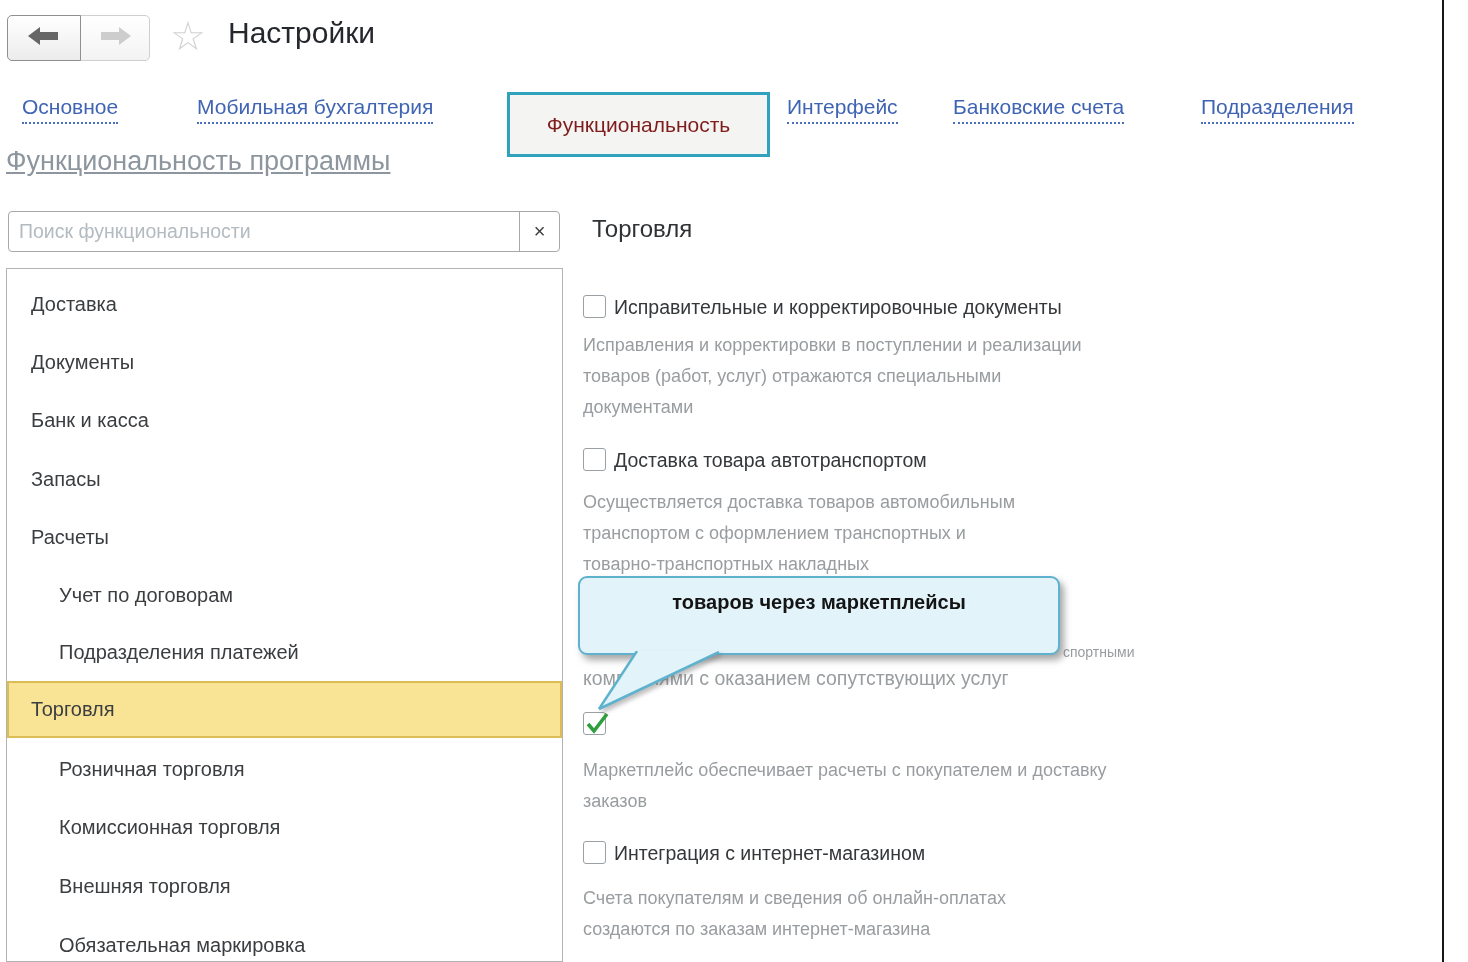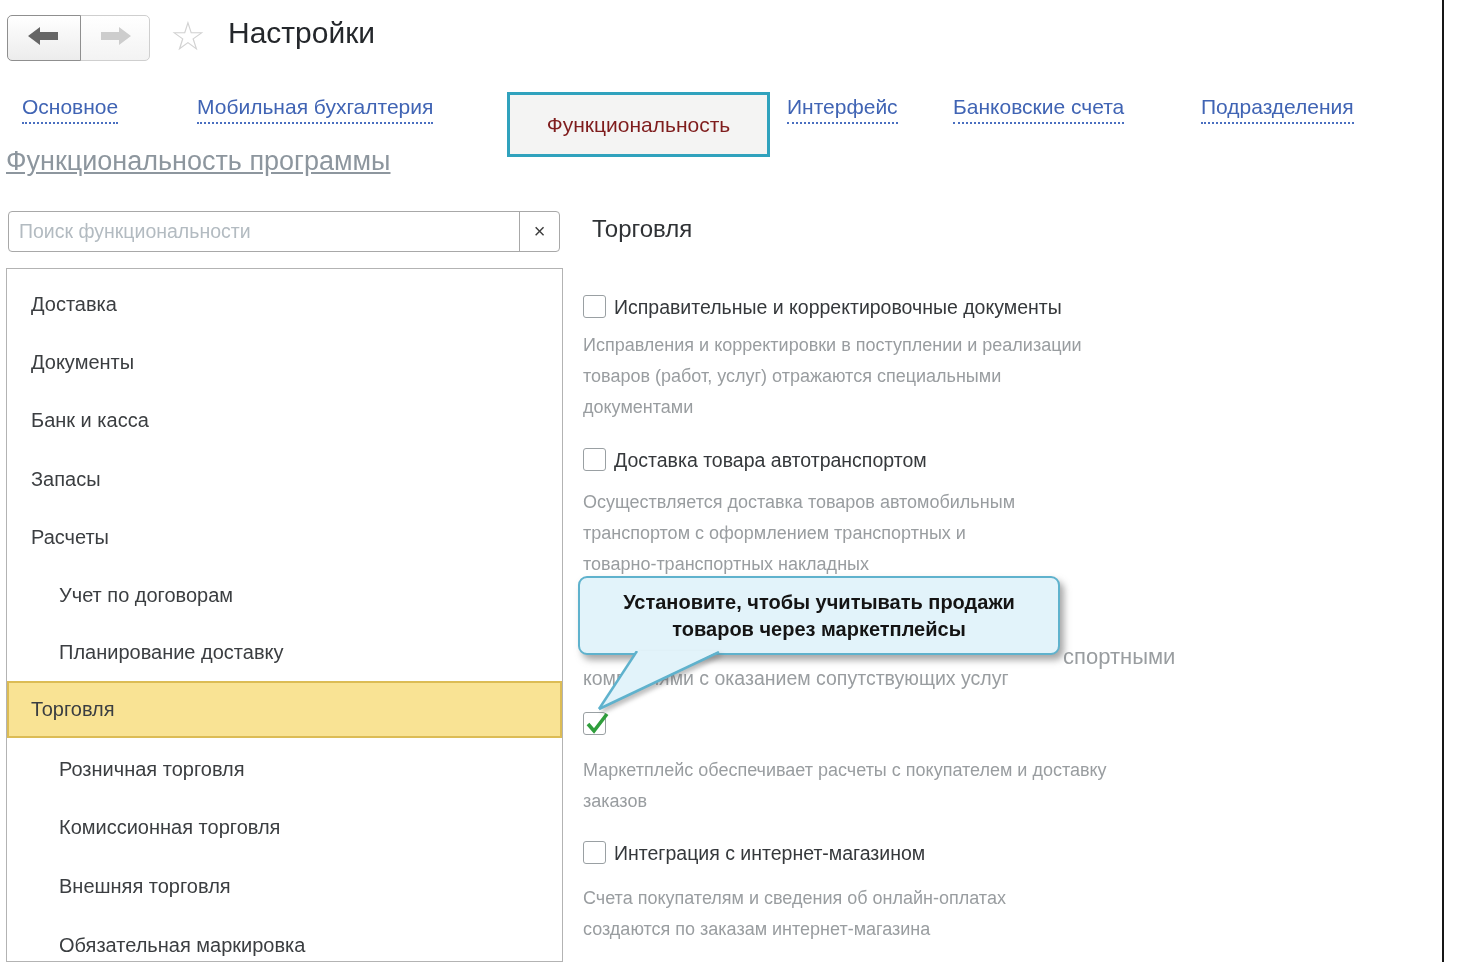--- a/index.html
+++ b/index.html
@@ -52,21 +52,21 @@
   .rp-heading{position:absolute;left:592px;top:215px;font-size:24px;color:#2f3235;}
   .cb{position:absolute;left:583px;width:23px;height:23px;box-sizing:border-box;
       border:1px solid #9aa0a3;border-radius:3px;background:#fff;cursor:pointer;}
   .cb svg{position:absolute;left:-1px;top:-5px;overflow:visible;}
   .cb-label{position:absolute;left:614px;font-size:19.5px;color:#35383b;white-space:nowrap;cursor:pointer;}
   .desc{position:absolute;left:583px;font-size:18px;line-height:31px;color:#999da0;white-space:nowrap;}
   .cb1{top:295px}.lb1{top:296px}.d1{top:330px}
   .cb2{top:448px}.lb2{top:449px}.d2{top:487px}
   .cb3{top:712px}.lb3{top:713px}.d3{top:755px}
   .cb4{top:841px}.lb4{top:842px}.d4{top:883px}
-  .frag1{position:absolute;left:1063px;top:644px;font-size:22px;color:#999da0;white-space:nowrap;text-align:center;}
+  .frag1{position:absolute;left:1063px;top:644px;font-size:14px;color:#999da0;white-space:nowrap;text-align:center;}
   .frag2{position:absolute;left:583px;top:667px;font-size:19.5px;color:#999da0;white-space:nowrap;}
 
   
   .tooltip{position:absolute;left:578px;top:576px;width:482px;height:79px;box-sizing:border-box;
            background:#e2f3fa;border:2px solid #5fb2cd;border-radius:9px;z-index:6;
            box-shadow:4px 5px 7px rgba(95,95,95,.55);
            text-align:center;font-weight:bold;font-size:20px;color:#141414;line-height:27px;padding-top:11px;}
   .tooltip-tail{position:absolute;left:585px;top:651px;z-index:7;
                 filter:drop-shadow(3px 3px 2px rgba(95,95,95,.40));}
 </style>
@@ -111,21 +111,21 @@
   </div>
 
   <div class="sidebar">
     <div class="sb-selected-row"></div>
     <div class="sb-item i0">Доставка</div>
     <div class="sb-item i1">Документы</div>
     <div class="sb-item i2">Банк и касса</div>
     <div class="sb-item i3">Запасы</div>
     <div class="sb-item i4">Расчеты</div>
     <div class="sb-item sb-sub i5">Учет по договорам</div>
-    <div class="sb-item sb-sub i6">Планирование доставку</div>
+    <div class="sb-item sb-sub i6">Подразделения платежей</div>
     <div class="sb-item i7">Торговля</div>
     <div class="sb-item sb-sub i8">Розничная торговля</div>
     <div class="sb-item sb-sub i9">Комиссионная торговля</div>
     <div class="sb-item sb-sub i10">Внешняя торговля</div>
     <div class="sb-item sb-sub i11">Обязательная маркировка</div>
   </div>
 
   <div class="rp-heading">Торговля</div>
 
   <div class="cb cb1"></div>
@@ -158,21 +158,20 @@
   </div>
 
   <div class="cb cb4"></div>
   <div class="cb-label lb4">Интеграция с интернет-магазином</div>
   <div class="desc d4">
     <div>Счета покупателям и сведения об онлайн-оплатах</div>
     <div>создаются по заказам интернет-магазина</div>
   </div>
 
   <div class="tooltip">
-    <div>Установите, чтобы учитывать продажи</div>
     <div>товаров через маркетплейсы</div>
   </div>
   <div class="tooltip-tail">
     <svg width="150" height="62" viewBox="0 0 150 62">
       <polygon points="52,0 134,0 14,58" fill="#e2f3fa"></polygon>
       <line x1="52" y1="0" x2="14" y2="58" stroke="#5fb2cd" stroke-width="2.5"></line>
       <line x1="134" y1="1" x2="14" y2="58" stroke="#5fb2cd" stroke-width="2.5"></line>
     </svg>
   </div>
 

